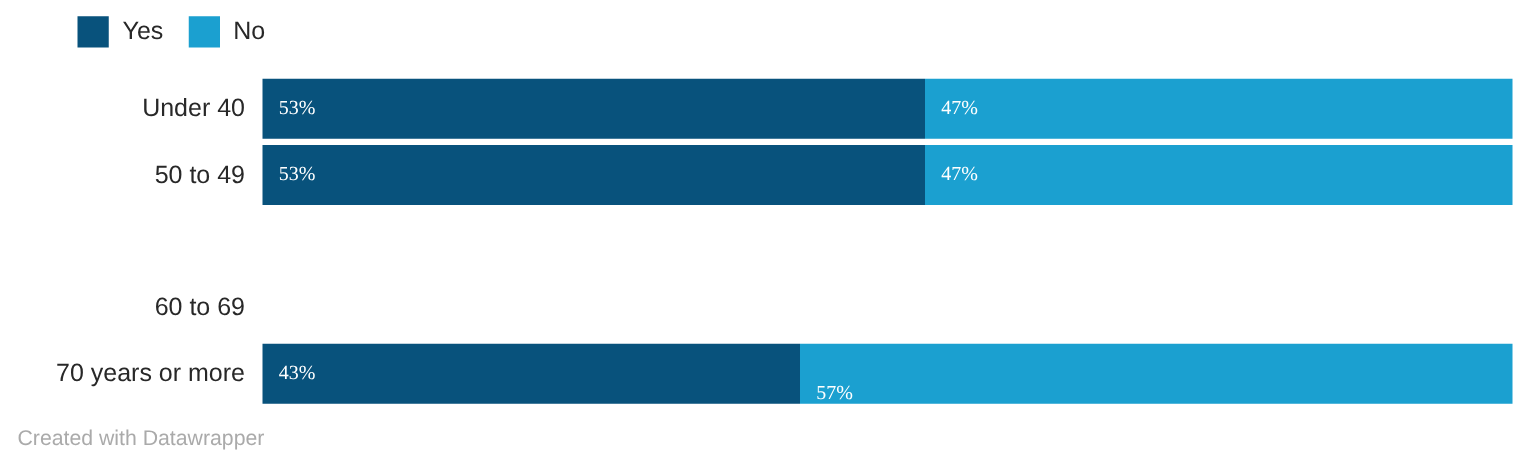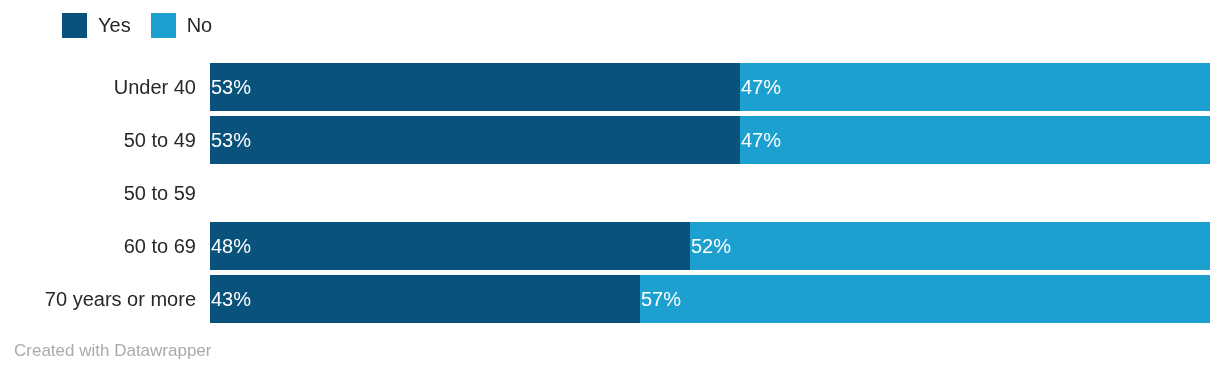--- a/index.html
+++ b/index.html
@@ -88,25 +88,26 @@
     display: flex;
   }
   .seg {
     height: 48px;
     display: flex;
     align-items: center;
     box-sizing: border-box;
     overflow: hidden;
   }
   .seg-value {
-    font-size: 20px;
+    font-size: 16px;
     color: #ffffff;
-    padding-left: 1px;
+    padding-left: 13px;
     white-space: nowrap;
     line-height: 1;
+    font-family: Liberation Serif, serif;
   }
 
   
   .footer {
     position: absolute;
     left: 14px;
     top: 341px;
     font-size: 17px;
     color: #aaaaaa;
     white-space: nowrap;
@@ -148,42 +149,33 @@
         <div class="seg" style="width: 53%; background: rgb(8, 82, 124);">
           <span class="seg-value">53%</span>
         </div>
         <div class="seg" style="width: 47%; background: rgb(27, 160, 208);">
           <span class="seg-value">47%</span>
         </div>
       </div>
     </div>
 
     <div class="row">
-      <div class="row-label">50 to 59</div>
     </div>
 
     <div class="row">
       <div class="row-label">60 to 69</div>
-      <div class="bar-track">
-        <div class="seg" style="width: 48%; background: rgb(8, 82, 124);">
-          <span class="seg-value">48%</span>
-        </div>
-        <div class="seg" style="width: 52%; background: rgb(27, 160, 208);">
-          <span class="seg-value">52%</span>
-        </div>
-      </div>
     </div>
 
     <div class="row">
       <div class="row-label">70 years or more</div>
       <div class="bar-track">
         <div class="seg" style="width: 43%; background: rgb(8, 82, 124);">
           <span class="seg-value">43%</span>
         </div>
-        <div class="seg" style="width: 57%; background: rgb(27, 160, 208);">
+        <div class="seg" style="width: 57%; background: rgb(27, 160, 208); align-items: flex-end;">
           <span class="seg-value">57%</span>
         </div>
       </div>
     </div>
 
   </div>
 
   <div class="footer">Created with Datawrapper</div>
 
 </div>

